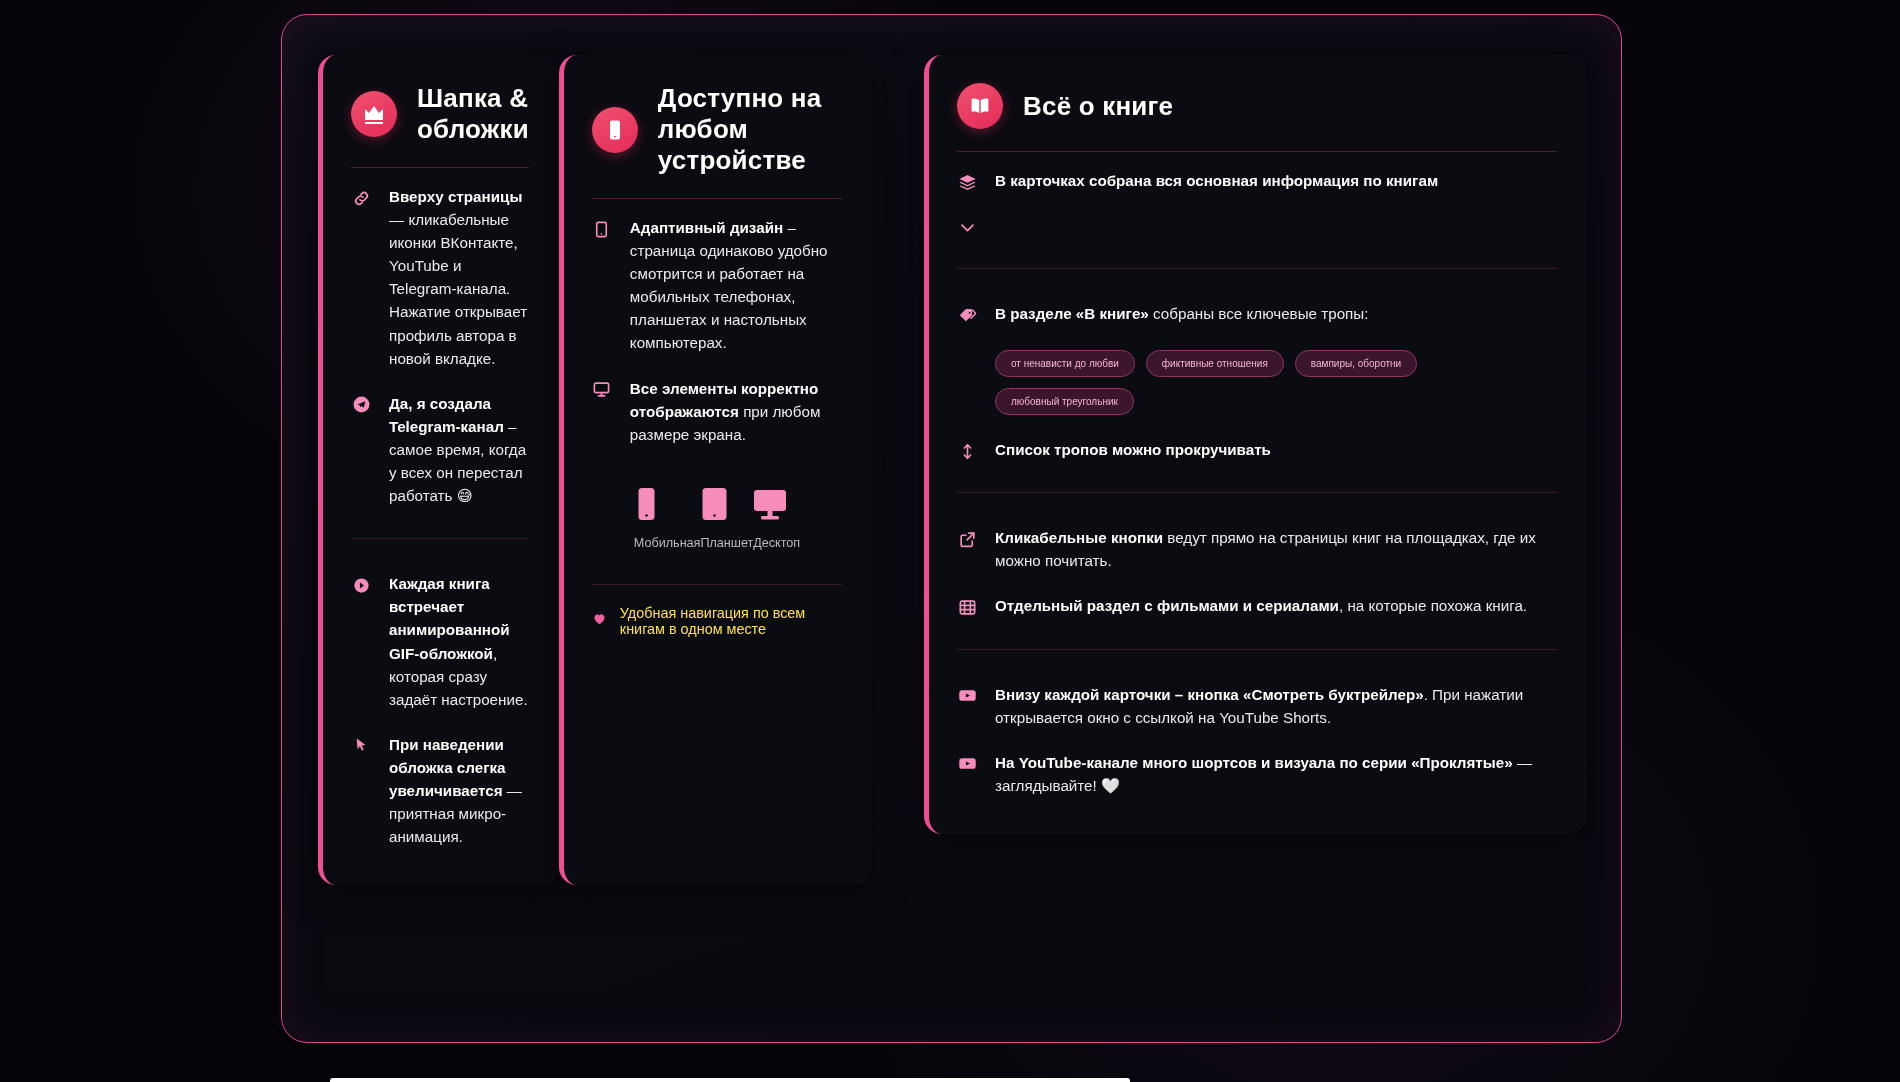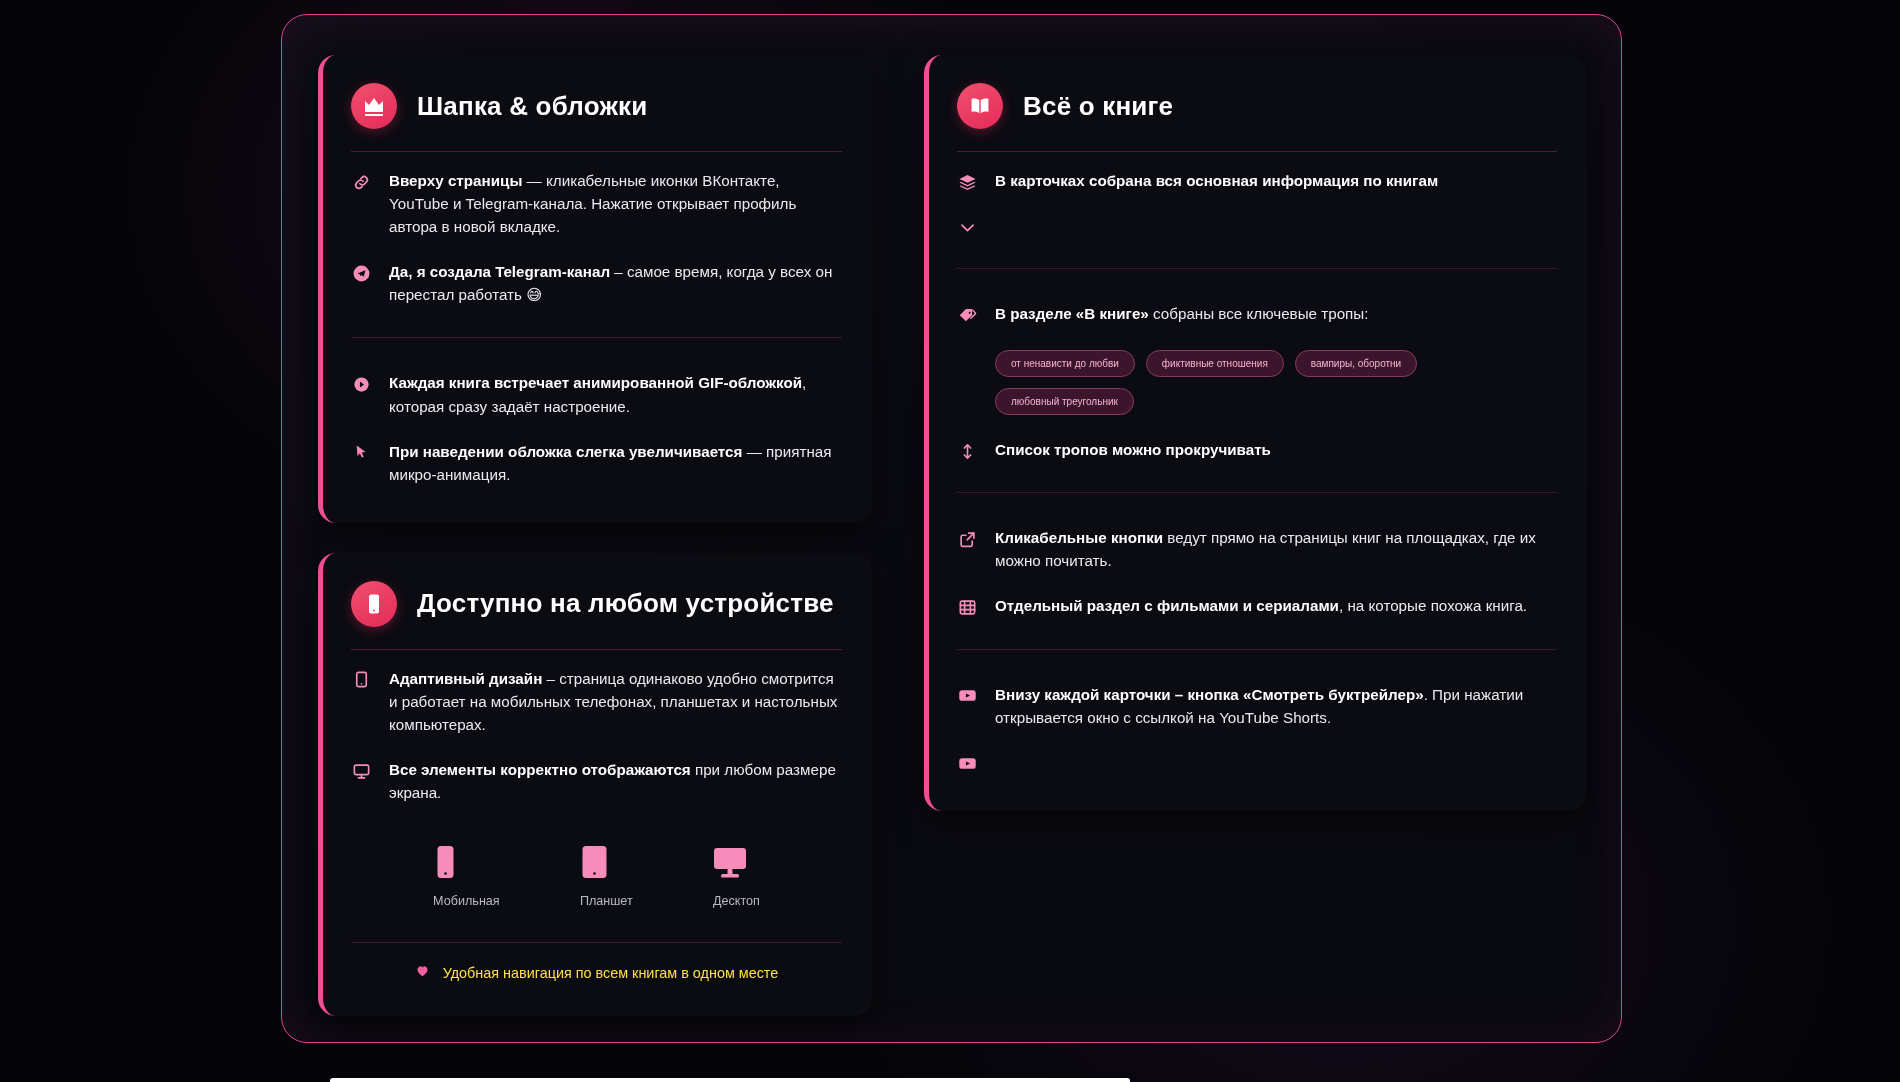--- a/index.html
+++ b/index.html
@@ -50,21 +50,21 @@
   .cols {
     position: absolute;
     left: 36px;
     top: 40px;
     right: 36px;
     display: flex;
     gap: 52px;
     align-items: flex-start;
   }
 
-  .col-left  { width: 554px; flex: 0 0 554px; display: flex; flex-direction: column; gap: 30px; }
+  .col-left  { width: 554px; flex: 0 0 554px; display: flex; flex-direction: row; }
   .col-right { width: 663px; flex: 0 0 663px; }
 
   
   .card {
     position: relative;
     background: #0b0b12;
     border-radius: 18px;
     border-left: 5px solid #ef4e92;
     box-shadow: 0 10px 34px rgba(0,0,0,0.55);
     padding: 28px 30px 26px 28px;
@@ -454,20 +454,23 @@
             </div>
           </div>
 
           <div class="feat">
             <span class="feat-ico">
               <svg viewBox="0 0 24 24">
                   <rect x="1.6" y="5.4" width="20.8" height="13.2" rx="3.6"></rect>
                   <path d="M10 9.4l5.2 2.6L10 14.6V9.4z" fill="#0b0b12"></path>
                 </svg>
             </span>
+            <div class="feat-txt">
+              <b>На YouTube-канале много шортсов и визуала по серии «Проклятые»</b><span> — заглядывайте! 🤍</span>
+            </div>
           </div>
         </div>
 
       </div>
     </div>
 
   </div>
 </div>
 
 <div class="bottom-sliver"></div>

